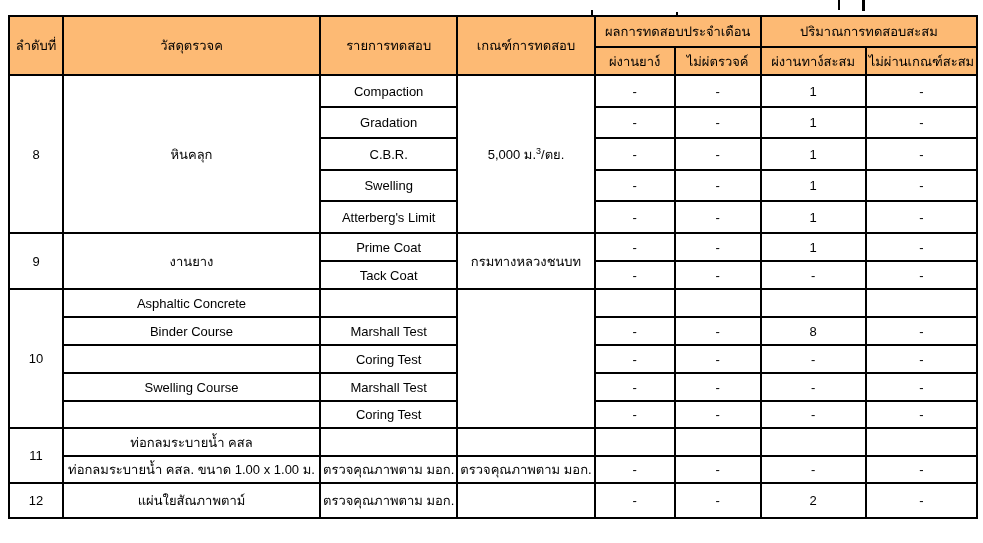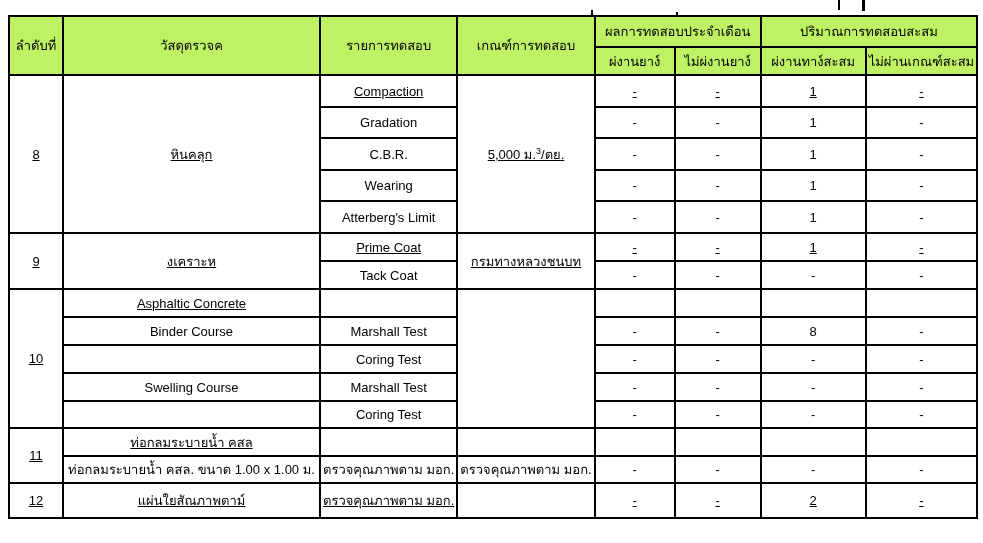--- a/index.html
+++ b/index.html
@@ -10,32 +10,32 @@
   table.report {
     position:absolute; left:8px; top:15px;
     border-collapse:collapse; table-layout:fixed;
   }
   table.report th, table.report td {
     border:2px solid #000;
     font-size:13px; font-weight:normal;
     padding:0 2px; vertical-align:middle; text-align:center;
     overflow:hidden; white-space:nowrap;
   }
-  thead th { background:#bef264; }
+  thead th { background:#fdba74; }
   tr.h1 { height:31px; }
   tr.h2 { height:28px; }
   tr.r32 { height:32px; }
   tr.r31 { height:31px; }
   tr.r29 { height:35px; }
   tr.r28 { height:28px; }
   tr.r27 { height:27px; }
   
   tbody tr.sub td { border-top:1px solid #d9d9d9; }
   
-  tbody tr.gs td { border-top:2px solid #0f766e;text-decoration:underline; }
+  tbody tr.gs td { border-top:2px solid #0f766e; }
   td.mat { text-align:left; padding-left:5px; }
   td.top { vertical-align:top; padding-top:6px; }
   td.v-dash { text-align:right; padding-right:22px; }
   td.v-num { text-align:center; }
   td.crit sup { font-size:9px; line-height:0; }
   .tick { position:absolute; background:#000; }
 </style>
 </head>
 <body>
 
@@ -61,21 +61,21 @@
       <tr class="h1">
         <th rowspan="2">ลำดับที่</th>
         <th rowspan="2">วัสดุตรวจค</th>
         <th rowspan="2">รายการทดสอบ</th>
         <th rowspan="2">เกณฑ์การทดสอบ</th>
         <th colspan="2">ผลการทดสอบประจำเดือน</th>
         <th colspan="2">ปริมาณการทดสอบสะสม</th>
       </tr>
       <tr class="h2">
         <th>ผ่งานยาง์</th>
-        <th>ไม่ผ่งานยาง์</th>
+        <th>ไม่ผ่ตรวจค์</th>
         <th>ผ่งานทาง์สะสม</th>
         <th>ไม่ผ่านเกณฑ์สะสม</th>
       </tr>
     </thead>
     <tbody>
 
       <tr class="gs r32">
         <td class="top" rowspan="5">8</td>
         <td class="mat top" rowspan="5">หินคลุก</td>
         <td>Compaction</td>
@@ -93,37 +93,37 @@
         <td class="v-dash">-</td>
       </tr>
       <tr class="sub r32">
         <td>C.B.R.</td>
         <td class="v-dash">-</td>
         <td class="v-dash">-</td>
         <td class="v-num">1</td>
         <td class="v-dash">-</td>
       </tr>
       <tr class="sub r31">
-        <td>Wearing</td>
+        <td>Swelling</td>
         <td class="v-dash">-</td>
         <td class="v-dash">-</td>
         <td class="v-num">1</td>
         <td class="v-dash">-</td>
       </tr>
       <tr class="sub r32">
         <td>Atterberg's Limit</td>
         <td class="v-dash">-</td>
         <td class="v-dash">-</td>
         <td class="v-num">1</td>
         <td class="v-dash">-</td>
       </tr>
 
       <tr class="gs r28">
         <td class="top" rowspan="2">9</td>
-        <td class="mat top" rowspan="2">งเคราะห</td>
+        <td class="mat top" rowspan="2">งานยาง</td>
         <td>Prime Coat</td>
         <td class="crit" rowspan="2">กรมทางหลวงชนบท</td>
         <td class="v-dash">-</td>
         <td class="v-dash">-</td>
         <td class="v-num">1</td>
         <td class="v-dash">-</td>
       </tr>
       <tr class="sub r28">
         <td>Tack Coat</td>
         <td class="v-dash">-</td>

